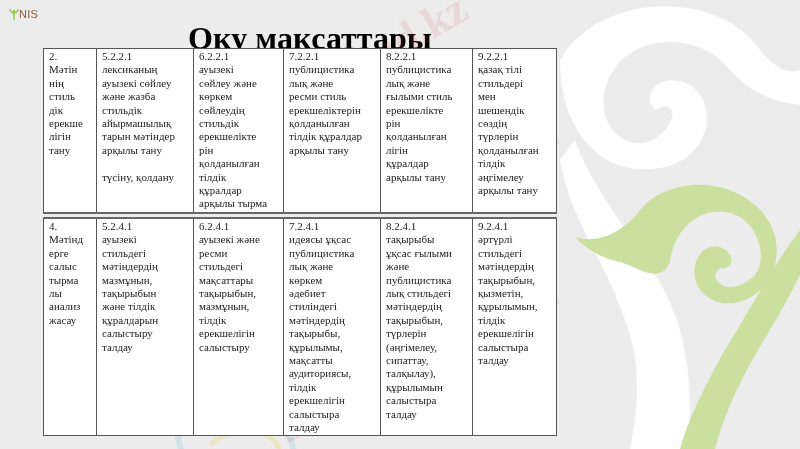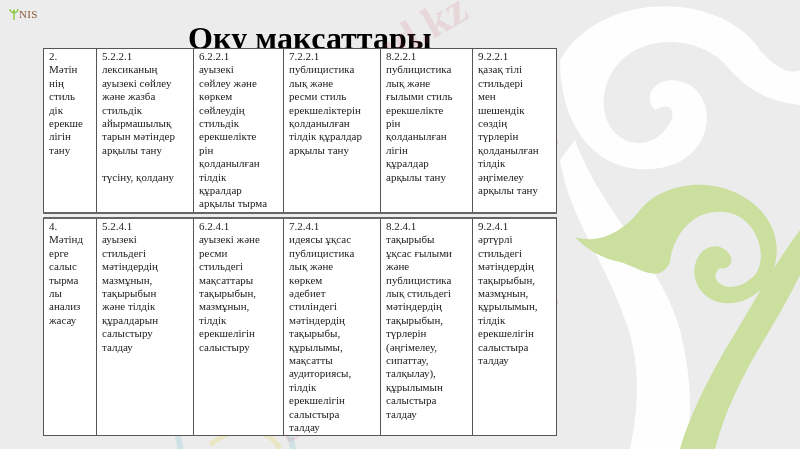--- a/index.html
+++ b/index.html
@@ -4,21 +4,21 @@
 <style>
   html, body { margin:0; padding:0; }
   body {
     width:800px; height:449px; overflow:hidden; position:relative;
     background:#ececec;
     font-family:"Liberation Serif", serif;
   }
   .bg-deco { position:absolute; left:0; top:0; width:800px; height:449px; pointer-events:none; }
   .logo {
     position:absolute; left:9px; top:8px; display:flex; align-items:flex-end;
-    font-family:Liberation Serif, serif; font-size:11px; color:#8a5a3a; letter-spacing:0.3px;
+    font-family:Liberation Sans, sans-serif; font-size:11px; color:#8a5a3a; letter-spacing:0.3px;
   }
   .logo svg { width:10px; height:12px; margin-right:0px; }
   .title {
     position:absolute; left:172px; top:3px; margin:16px;
     font-family:"Liberation Serif", serif; font-weight:bold;
     font-size:32px; color:#000; line-height:38px;
   }
   .table-wrap { position:absolute; left:43px; top:48px; width:513px; }
   table.goals {
     border-collapse:collapse; width:513px; background:#fff; table-layout:fixed;
@@ -211,21 +211,21 @@
 сипаттау,
 талқылау),
 құрылымын
 салыстыра
 талдау</td>
       <td> 9.2.4.1
 әртүрлі
 стильдегі
 мәтіндердің
 тақырыбын,
-мазмұнын,
+қызметін,
 құрылымын,
 тілдік
 ерекшелігін
 салыстыра
 талдау</td>
     </tr>
   </tbody>
     </table>
 </div>
 

